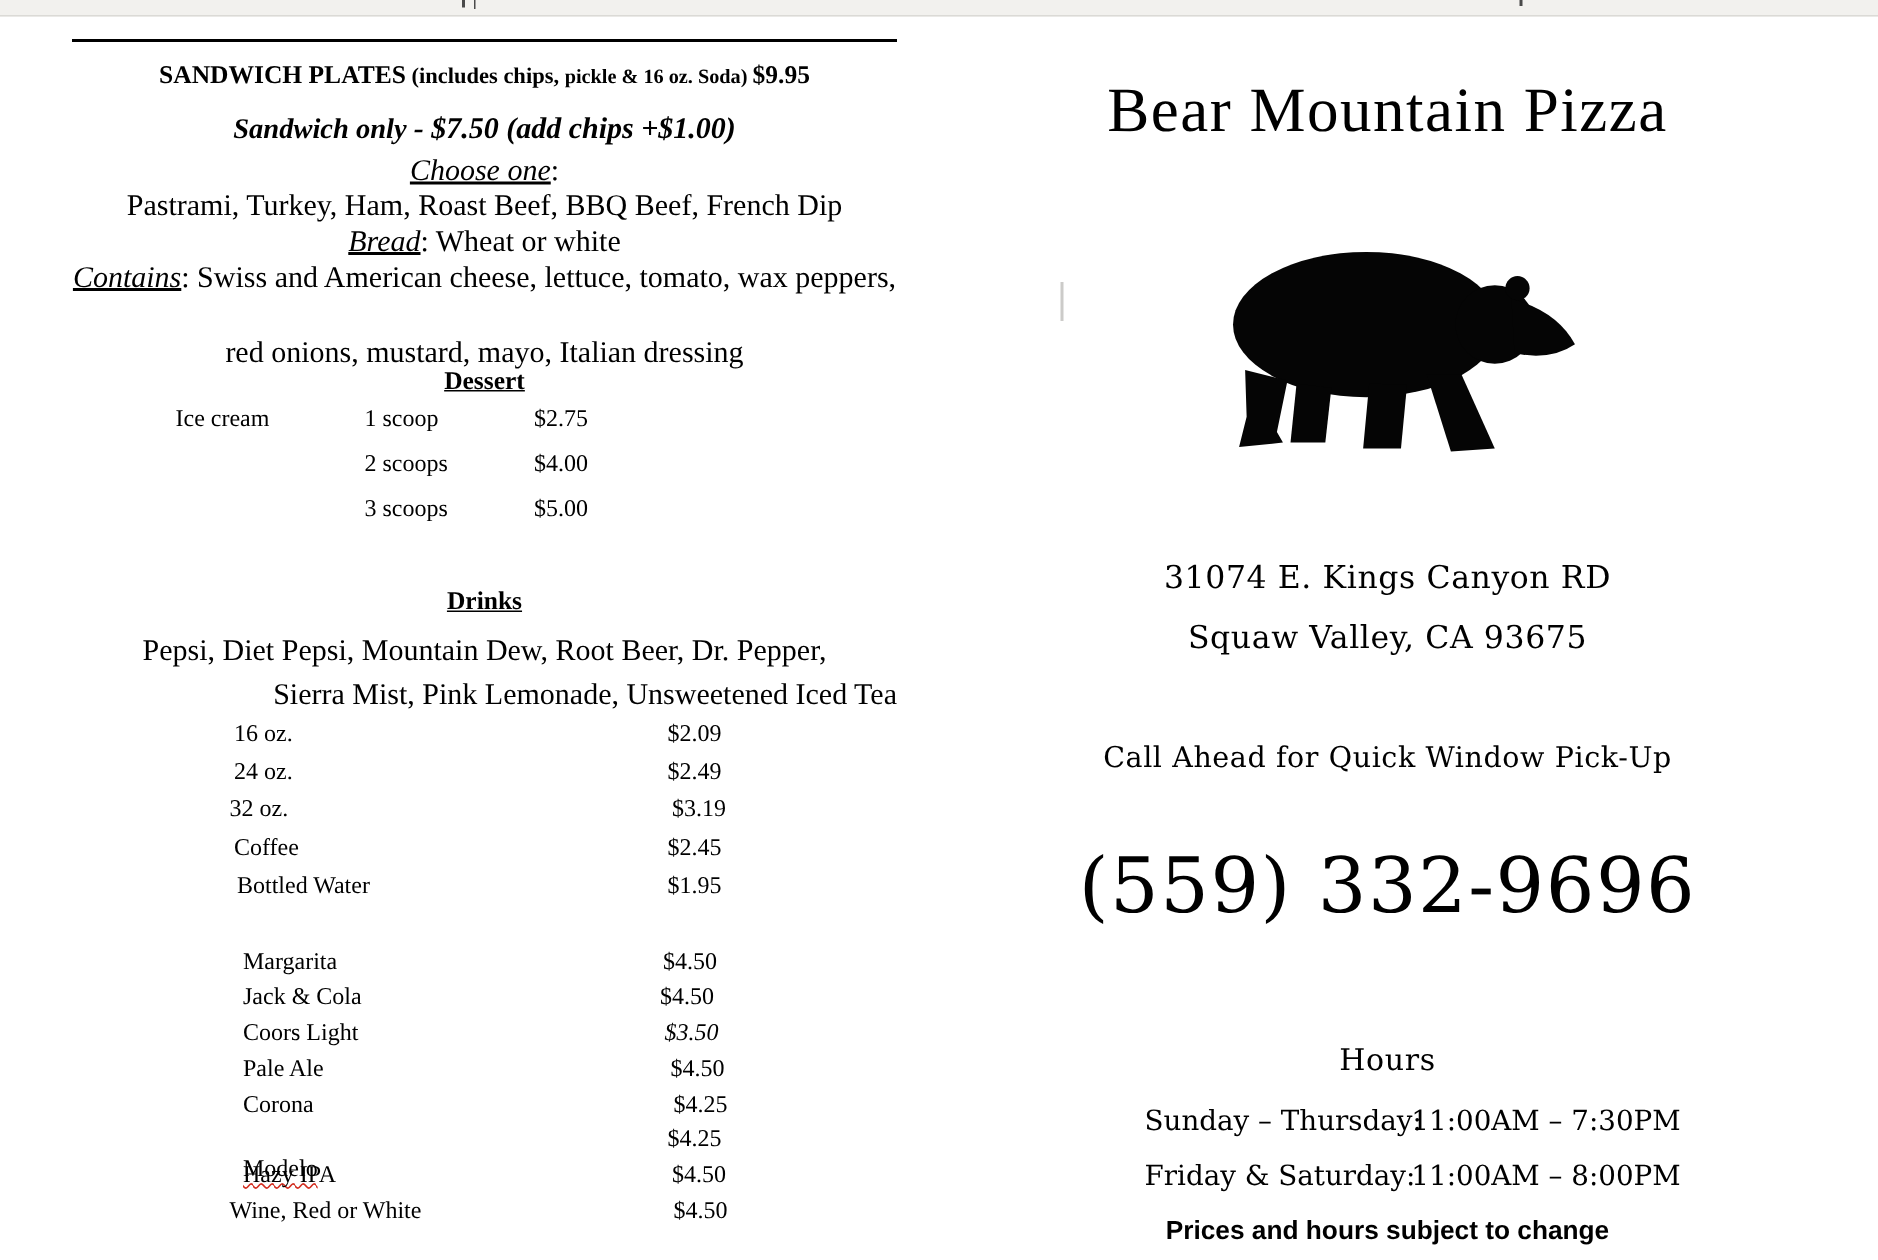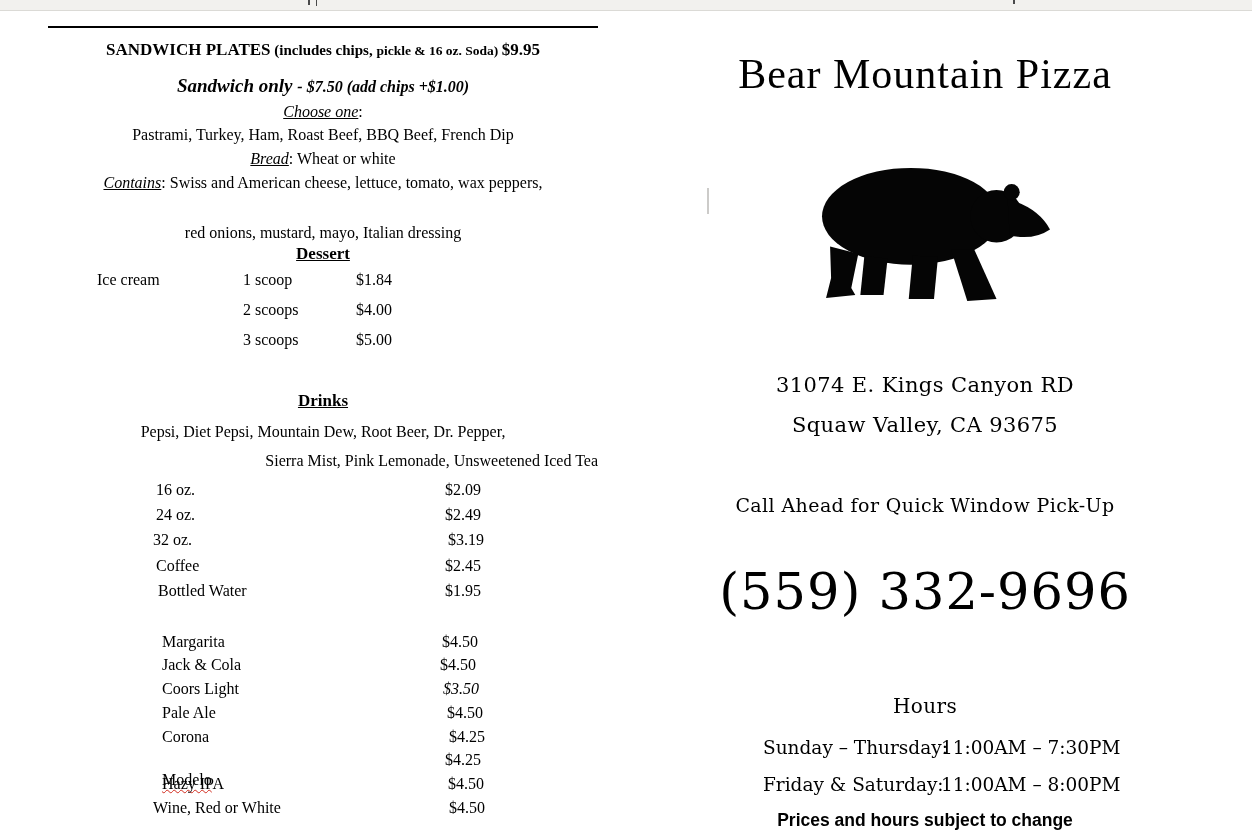--- a/index.html
+++ b/index.html
@@ -15,21 +15,21 @@
   
   .hrule{left:48px;top:26px;width:550px;height:2px;background:#000;}
   .vline{left:707px;top:188px;width:2px;height:26px;background:#cccbc9;}
   
   .lc{left:48px;width:550px;text-align:center;}
   .rowline{left:48px;width:550px;height:20px;font-size:16px;}
   .rowline span{position:absolute;text-align:left;white-space:nowrap;}
   .b{font-weight:bold;}
   .i{font-style:italic;}
   .u{text-decoration:underline;}
-  .sz17{font-size:17px;} .sz16{font-size:16px;} .sz15{font-size:15px;}
+  .sz17{font-size:17px;} .sz16{font-size:20px;} .sz15{font-size:15px;}
   .sz13{font-size:13.5px;} .sz19{font-size:19px;}
   .squiggle{text-decoration-line:underline;text-decoration-style:wavy;text-decoration-color:#d22c1f;text-decoration-thickness:1px;text-underline-offset:4px;margin-top:20px;}
   
   .rc{left:660px;width:530px;text-align:center;font-family:"DejaVu Serif", serif;letter-spacing:.4px;}
   .title{font-size:42px;letter-spacing:1px;}
   .addr{font-size:21px;}
   .call{font-size:19px;}
   .phone{font-size:51px;letter-spacing:1px;}
   .hours-h{font-size:20px;}
   .hours-row{left:763px;width:360px;height:24px;font-family:"DejaVu Serif", serif;font-size:18.5px;text-align:left;white-space:nowrap;}
@@ -72,23 +72,23 @@
   </div>
 
   <div class="abs lc sz16" style="top:174px;">
     <span class="i u">Contains</span><span>: Swiss and American cheese, lettuce, tomato, wax peppers,</span>
   </div>
   <div class="abs lc sz16" style="top:196px;margin-top:28px;">red onions, mustard, mayo, Italian dressing</div>
 
   <div class="abs lc b u sz17" style="top:244px;">Dessert</div>
 
   <div class="abs rowline" style="top:271px;">
-    <span style="left:49px;font-family:Liberation Serif, serif;">Ice cream</span>
+    <span style="left:69px;font-family:Liberation Serif, serif;">Ice cream</span>
     <span style="left:195px;">1 scoop</span>
-    <span style="left:308px;">$1.84</span>
+    <span style="left:308px;">$2.75</span>
   </div>
   <div class="abs rowline" style="top:301px;">
     <span style="left:59px;"></span>
     <span style="left:195px;">2 scoops</span>
     <span style="left:308px;">$4.00</span>
   </div>
   <div class="abs rowline" style="top:331px;">
     <span style="left:59px;"></span>
     <span style="left:195px;">3 scoops</span>
     <span style="left:308px;">$5.00</span>

